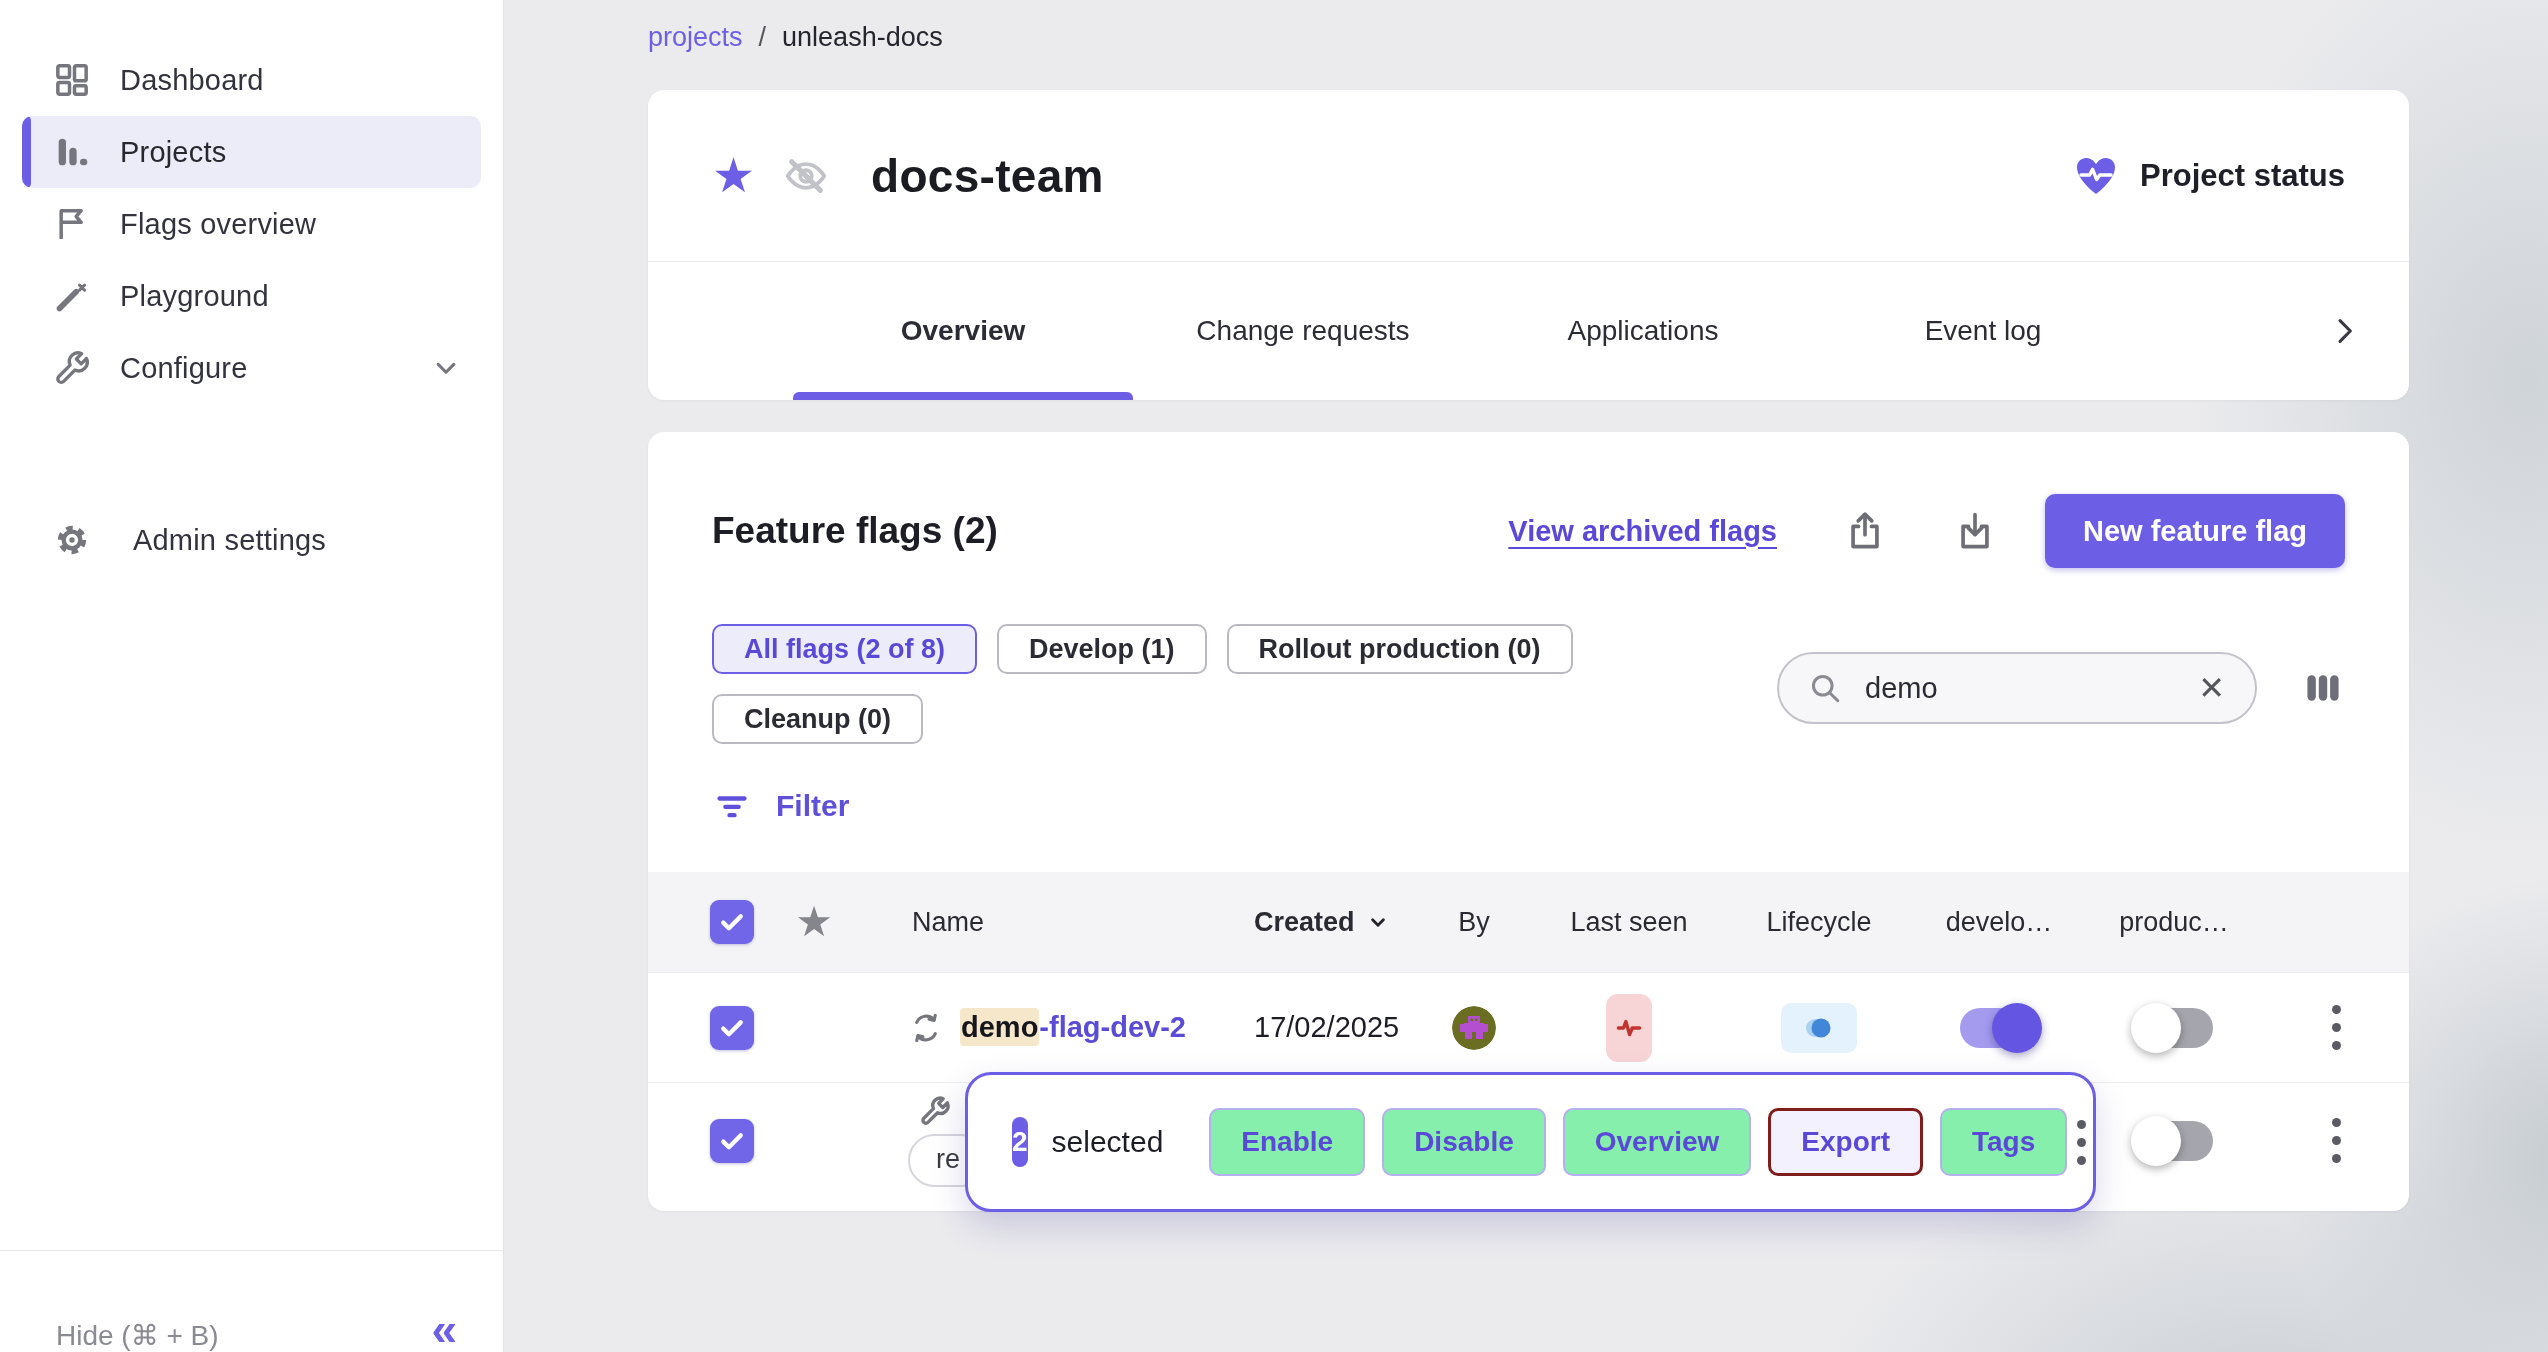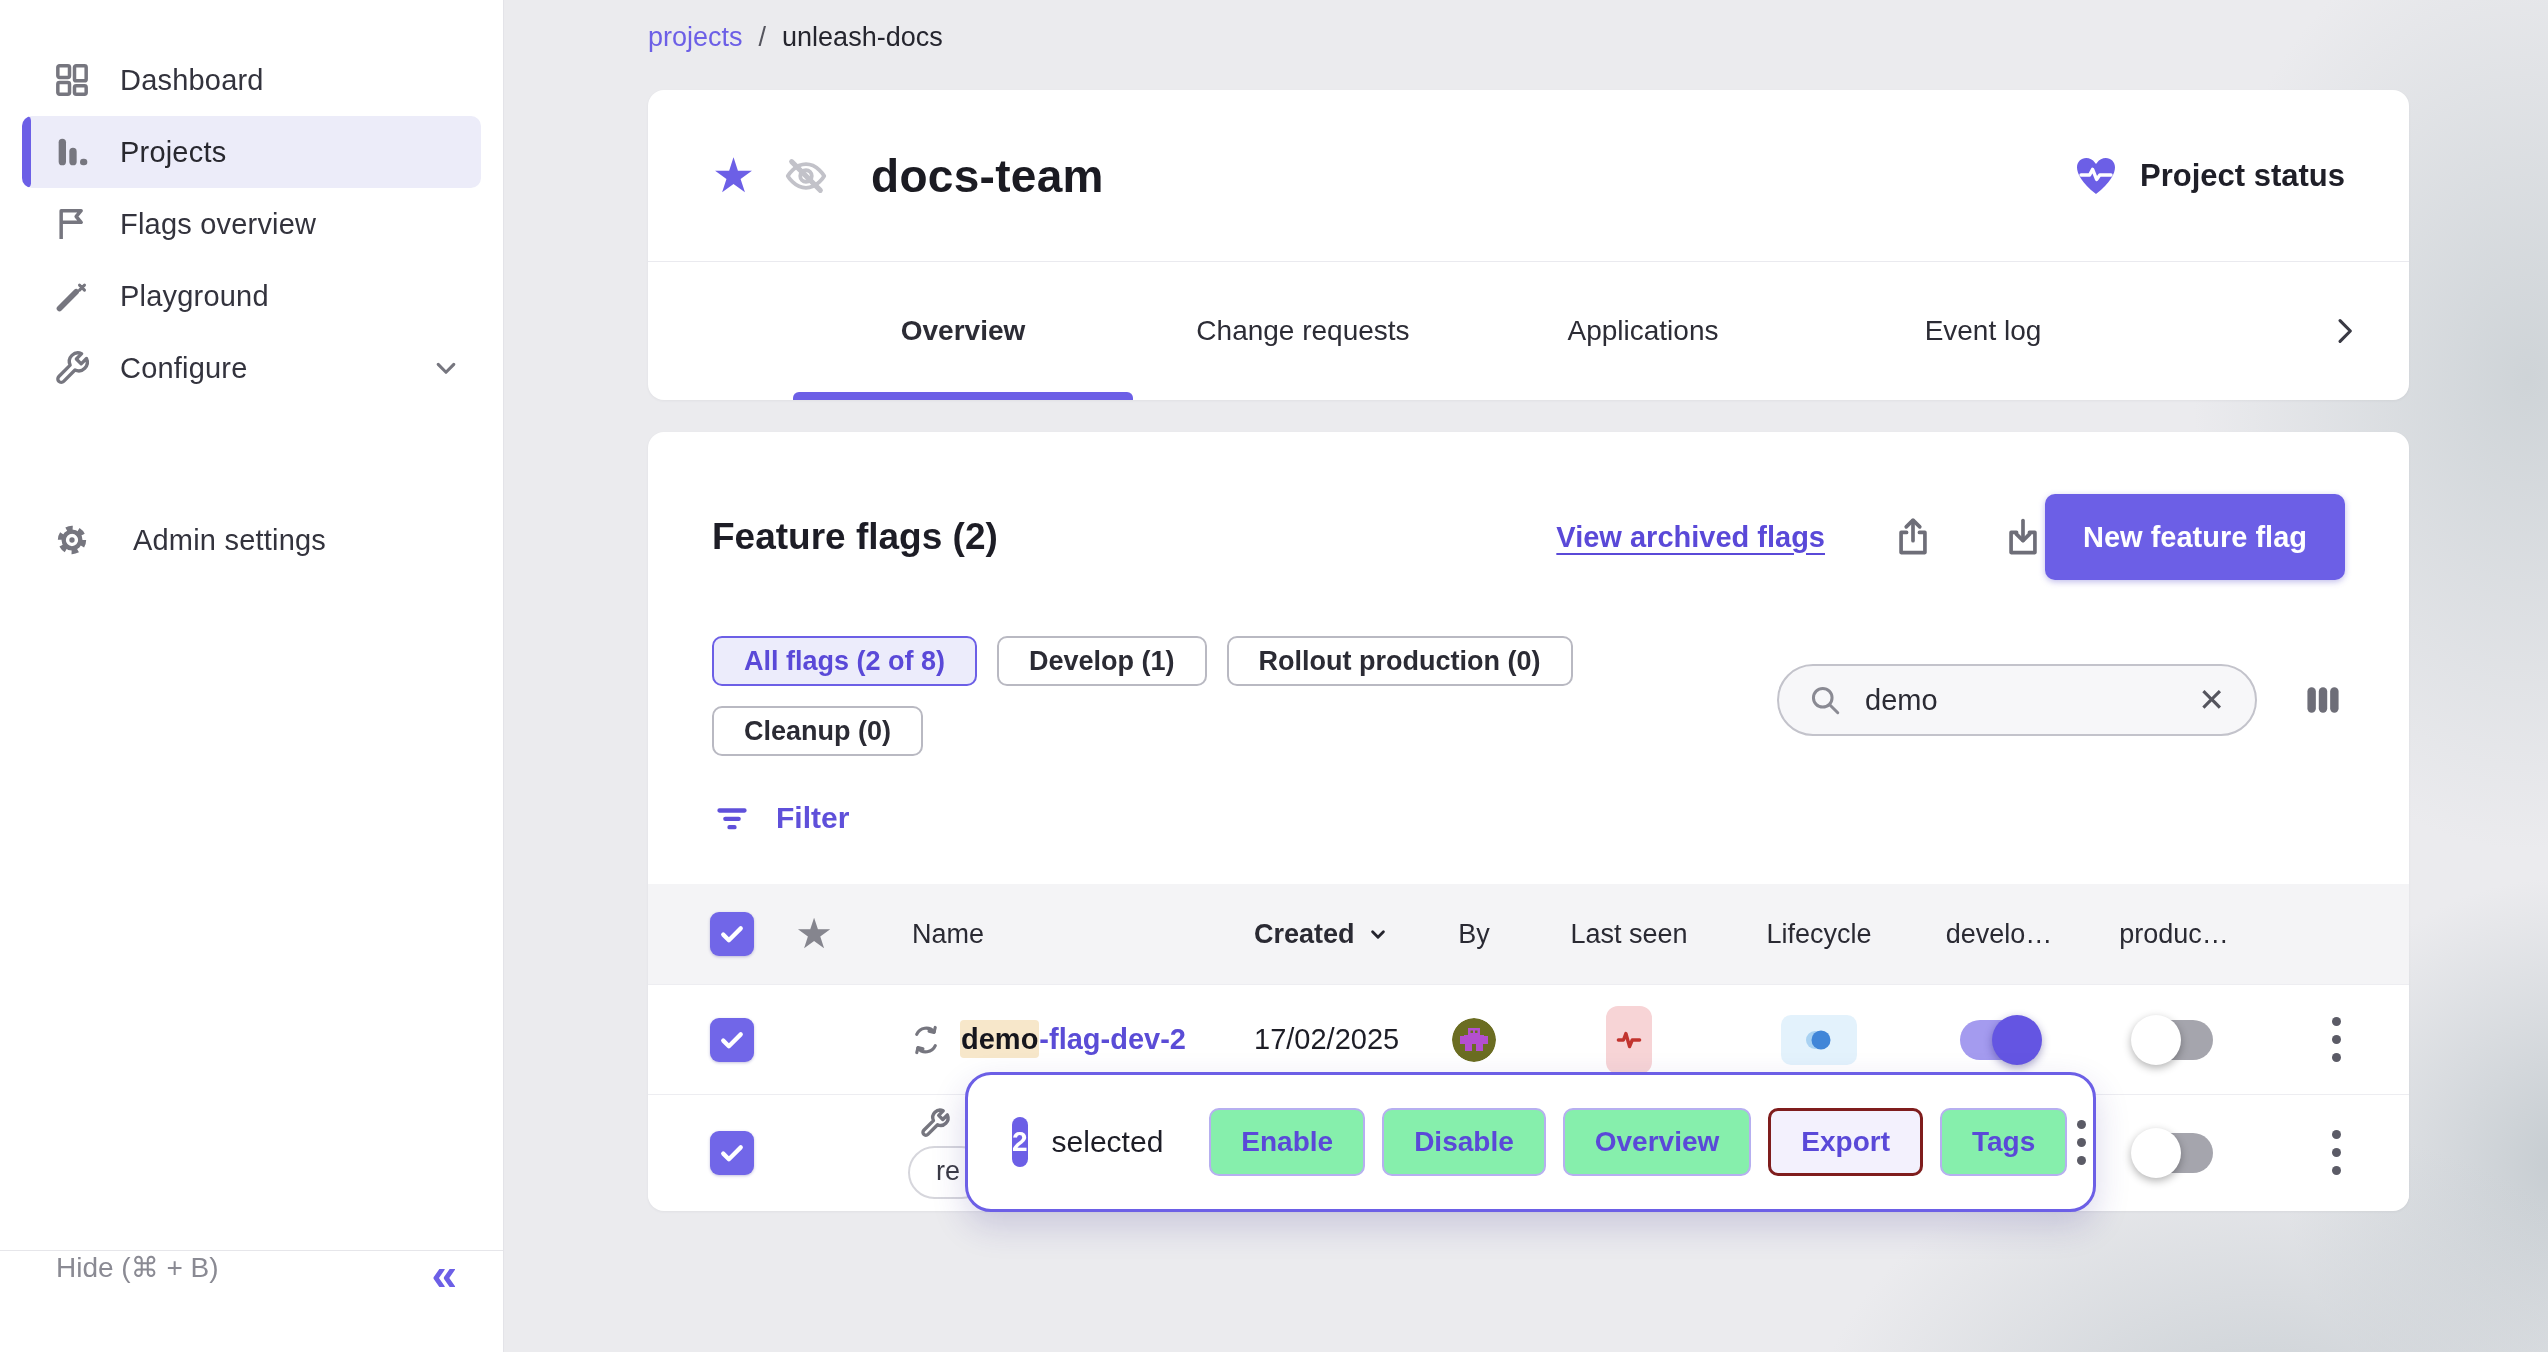--- a/index.html
+++ b/index.html
@@ -26,21 +26,21 @@
   }
   .nav-item .nicon { width:44px; height:44px; display:flex; align-items:center; justify-content:center; color:#76767f; flex-shrink:0; }
   .nav-item .nlabel { margin-left:26px; font-size:29px; color:#33333d; letter-spacing:.2px; }
   .nav-item.active { background:#ececf9; }
   .nav-item.active .sel-bar { position:absolute; left:0; top:0; bottom:0; width:9px; background:#6c5fe6; border-radius:6px; }
   .nav-item.active .nlabel { color:#28282f; }
   .nav-item .chev { margin-left:auto; margin-right:18px; color:#76767f; }
   .nav-admin { margin-top:100px;gap:13px; }
   .sidebar-footer {
     margin-top:auto; border-top:1px solid #e6e6ea; height:102px;
-    display:flex; align-items:flex-start; padding:0 46px 0 56px;
+    display:flex; align-items:flex-end; padding:0 46px 0 56px;
   }
   .hide-label { font-size:28px; color:#8a8a93; }
   .collapse-glyph { margin-left:auto; font-size:46px; font-weight:700; color:#6c5fe6; line-height:1; cursor:pointer; user-select:none; }
 
   
   .main { flex:1; position:relative; height:100%; }
   .main::before {
     content:""; position:absolute; inset:0; pointer-events:none;
     background:
       radial-gradient(540px 760px at 99% 28%, rgba(197,204,208,.75) 0%, rgba(197,204,208,0) 62%),
@@ -71,21 +71,21 @@
   .tab.active::after { content:""; position:absolute; left:0; right:0; bottom:0; height:8px; background:#6c5fe6; border-radius:6px 6px 0 0; }
   .tabs-more { margin-left:auto; margin-right:46px; align-self:center; color:#3a3a44; display:flex; cursor:pointer; }
 
   
   .flags-card { margin-top:32px; min-height:779px; position:relative; padding-bottom:0; }
   .flags-header { display:flex; align-items:center; padding:62px 64px 0 64px; }
   .flags-title { font-size:37px; font-weight:600; color:#1d1d26; }
   .archived-link { margin-left:auto; font-size:29px; font-weight:600; color:#5a49d8; text-decoration:underline; text-underline-offset:6px; cursor:pointer; }
   .icon-btn { background:none; border:none; color:#6e6e78; margin-left:66px; cursor:pointer; display:flex; padding:0; }
   .primary-btn {
-    height:86px; padding:0 38px; border:none; border-radius:10px;
+    margin-left:48px; height:74px; padding:0 38px; border:none; border-radius:10px;
     background:#6c5fe6; color:#fff; font-size:29px; font-weight:600; font-family:inherit;
     cursor:pointer; box-shadow:0 2px 6px rgba(80,70,200,.35);text-align:right;
   }
 
   .controls-row { display:flex; padding:0 64px; margin-top:56px; align-items:flex-start; }
   .chips-wrap { display:flex; flex-wrap:wrap; gap:20px; max-width:920px; }
   .chip {
     height:50px; padding:0 30px; display:flex; align-items:center;
     border:2px solid #b9b9c2; border-radius:10px; background:#fff;
     font-size:27px; font-weight:600; color:#2b2b34; cursor:pointer; white-space:nowrap;

